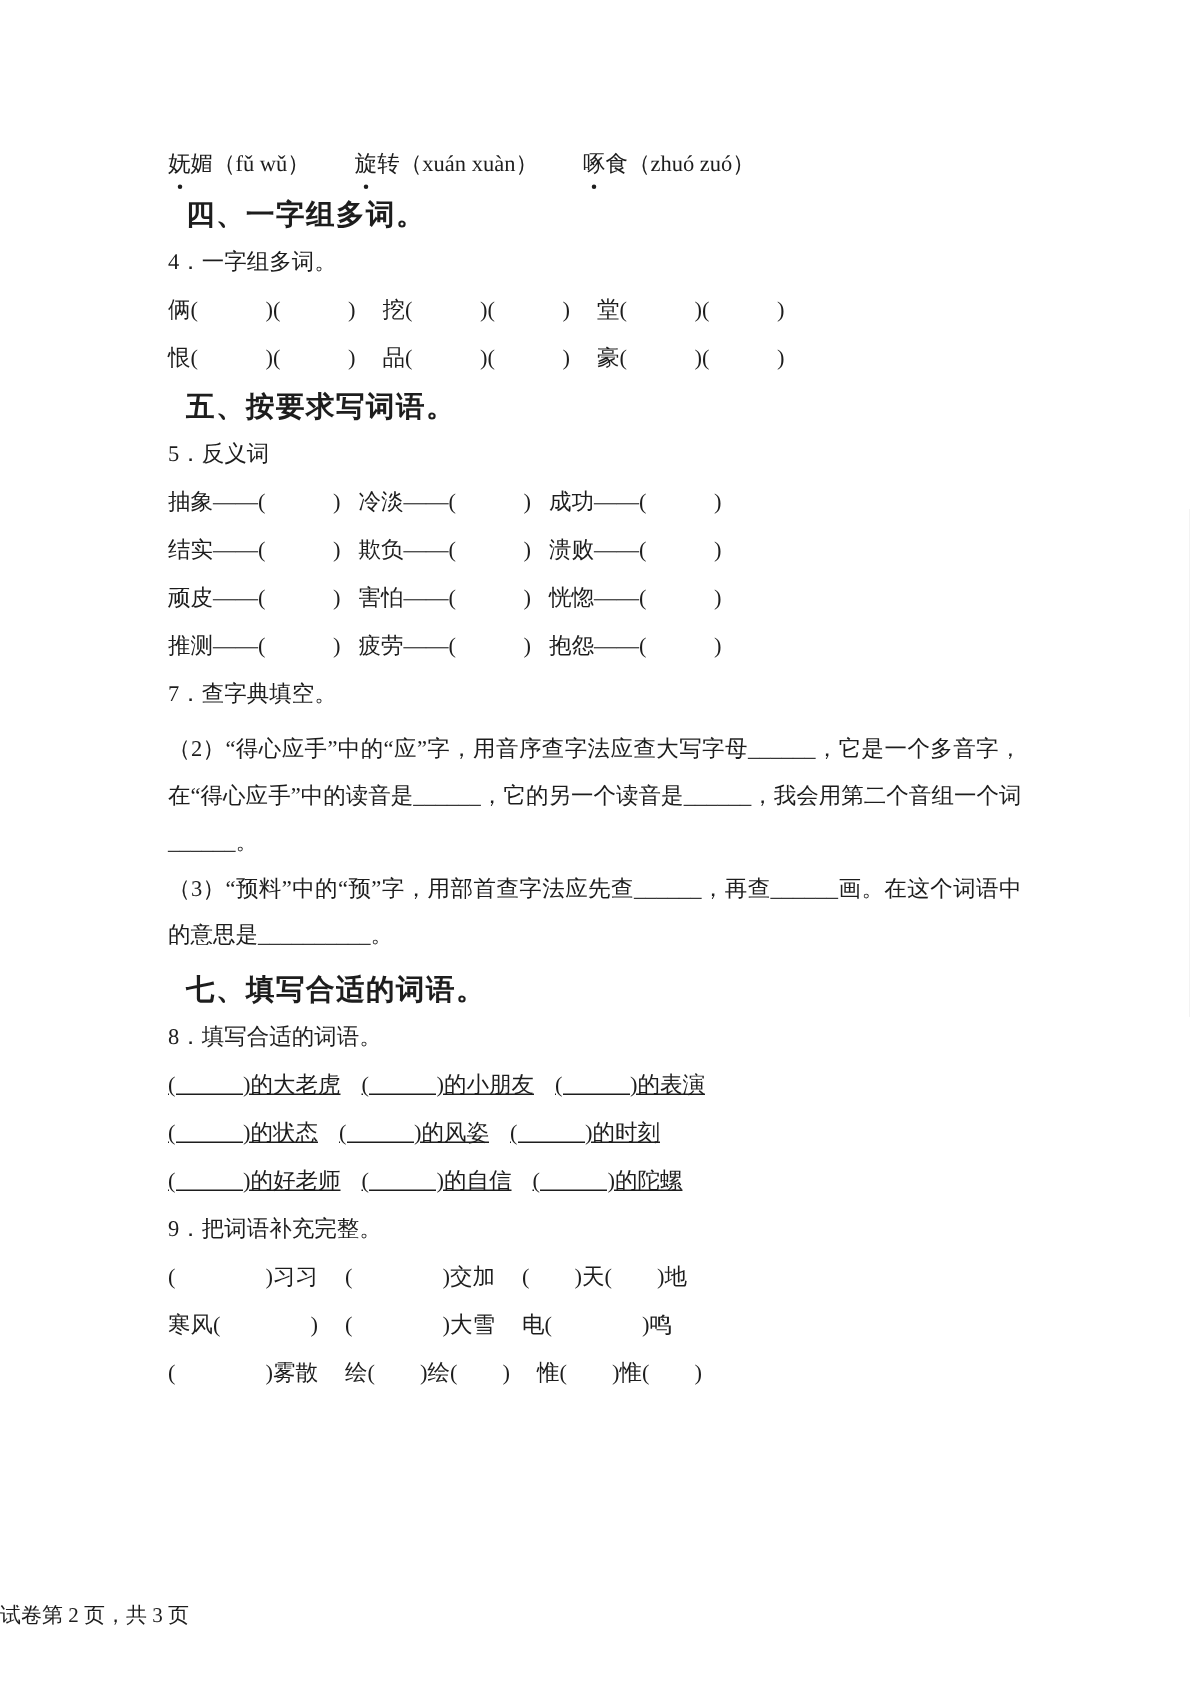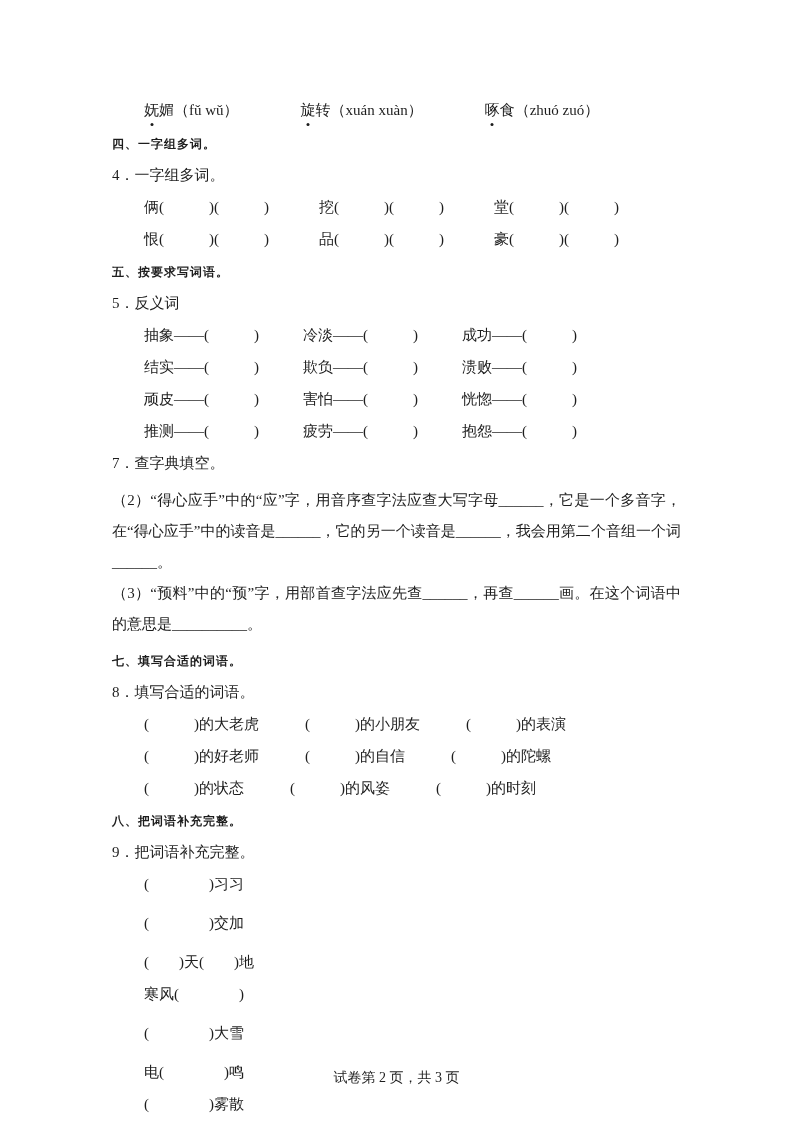--- a/index.html
+++ b/index.html
@@ -9,41 +9,41 @@
     margin:0 auto;
     background:#ffffff;
     box-sizing:border-box;
     padding:100px 112px 0 112px;
     font-family:"Liberation Serif","DejaVu Serif",serif;
     font-size:15px;color:#1d1d1d;
     overflow:hidden;
   }
   .line{line-height:21px;margin:0 0 11px 0;white-space:pre;}
   .row{display:flex;align-items:baseline;line-height:21px;margin:0 0 11px 0;white-space:pre;}
-  .cell{white-space:pre;margin-left:32px;}
+  .cell{white-space:pre;}
   .g4{gap:18px;}
   .g5{gap:12px;align-items:center;}
-  .g7{gap:14px;}
-  .g8{gap:18px;flex-direction:column;}
+  .g7{gap:14px;text-decoration:underline;}
+  .g8{gap:18px;}
   .pron-row{gap:30px;margin-bottom:12px;}
   .sec-heading{
     font-family:"Liberation Sans","DejaVu Sans",sans-serif;
-    font-weight:700;font-size:12px;line-height:22px;
-    margin:0 0 10px 0;letter-spacing:1px;
+    font-weight:700;font-size:19px;line-height:22px;
+    margin:0 0 10px 12px;letter-spacing:1px;
   }
   .para{line-height:31px;margin:0;text-align:justify;}
   .dotchar{position:relative;display:inline-block;}
   .dotchar::after{
     content:"";position:absolute;left:50%;bottom:-5px;
     transform:translateX(-50%);
     width:3px;height:3px;border-radius:50%;background:#1d1d1d;
   }
   .footer{
     position:absolute;left:0;right:0;top:1068px;
-    text-align:center;font-size:14px;line-height:20px;color:#1d1d1d;
+    font-size:14px;line-height:20px;color:#1d1d1d;
   }
 </style>
 </head>
 <body>
 
 <div class="doc">
 
   <div class="row pron-row">
     <span class="cell"><span class="dotchar">妩</span><span>媚</span><span>（fǔ wǔ）</span></span>
     <span class="cell"><span class="dotchar">旋</span><span>转</span><span>（xuán xuàn）</span></span>
@@ -91,31 +91,30 @@
   <p class="para">（3）“预料”中的“预”字，用部首查字法应先查______，再查______画。在这个词语中的意思是__________。</p>
 
   <div class="sec-heading" style="margin-top:10px;">七、填写合适的词语。</div>
   <div class="line">8．填写合适的词语。</div>
   <div class="row g7">
     <span class="cell">(　　　)的大老虎</span>
     <span class="cell">(　　　)的小朋友</span>
     <span class="cell">(　　　)的表演</span>
   </div>
   <div class="row g7">
+    <span class="cell">(　　　)的状态</span>
+    <span class="cell">(　　　)的风姿</span>
+    <span class="cell">(　　　)的时刻</span>
+  </div>
+  <div class="row g7">
     <span class="cell">(　　　)的好老师</span>
     <span class="cell">(　　　)的自信</span>
     <span class="cell">(　　　)的陀螺</span>
   </div>
-  <div class="row g7">
-    <span class="cell">(　　　)的状态</span>
-    <span class="cell">(　　　)的风姿</span>
-    <span class="cell">(　　　)的时刻</span>
-  </div>
 
-  <div class="sec-heading">八、把词语补充完整。</div>
   <div class="line">9．把词语补充完整。</div>
   <div class="row g8">
     <span class="cell">(　　　　)习习</span>
     <span class="cell">(　　　　)交加</span>
     <span class="cell">(　　)天(　　)地</span>
   </div>
   <div class="row g8">
     <span class="cell">寒风(　　　　)</span>
     <span class="cell">(　　　　)大雪</span>
     <span class="cell">电(　　　　)鸣</span>

